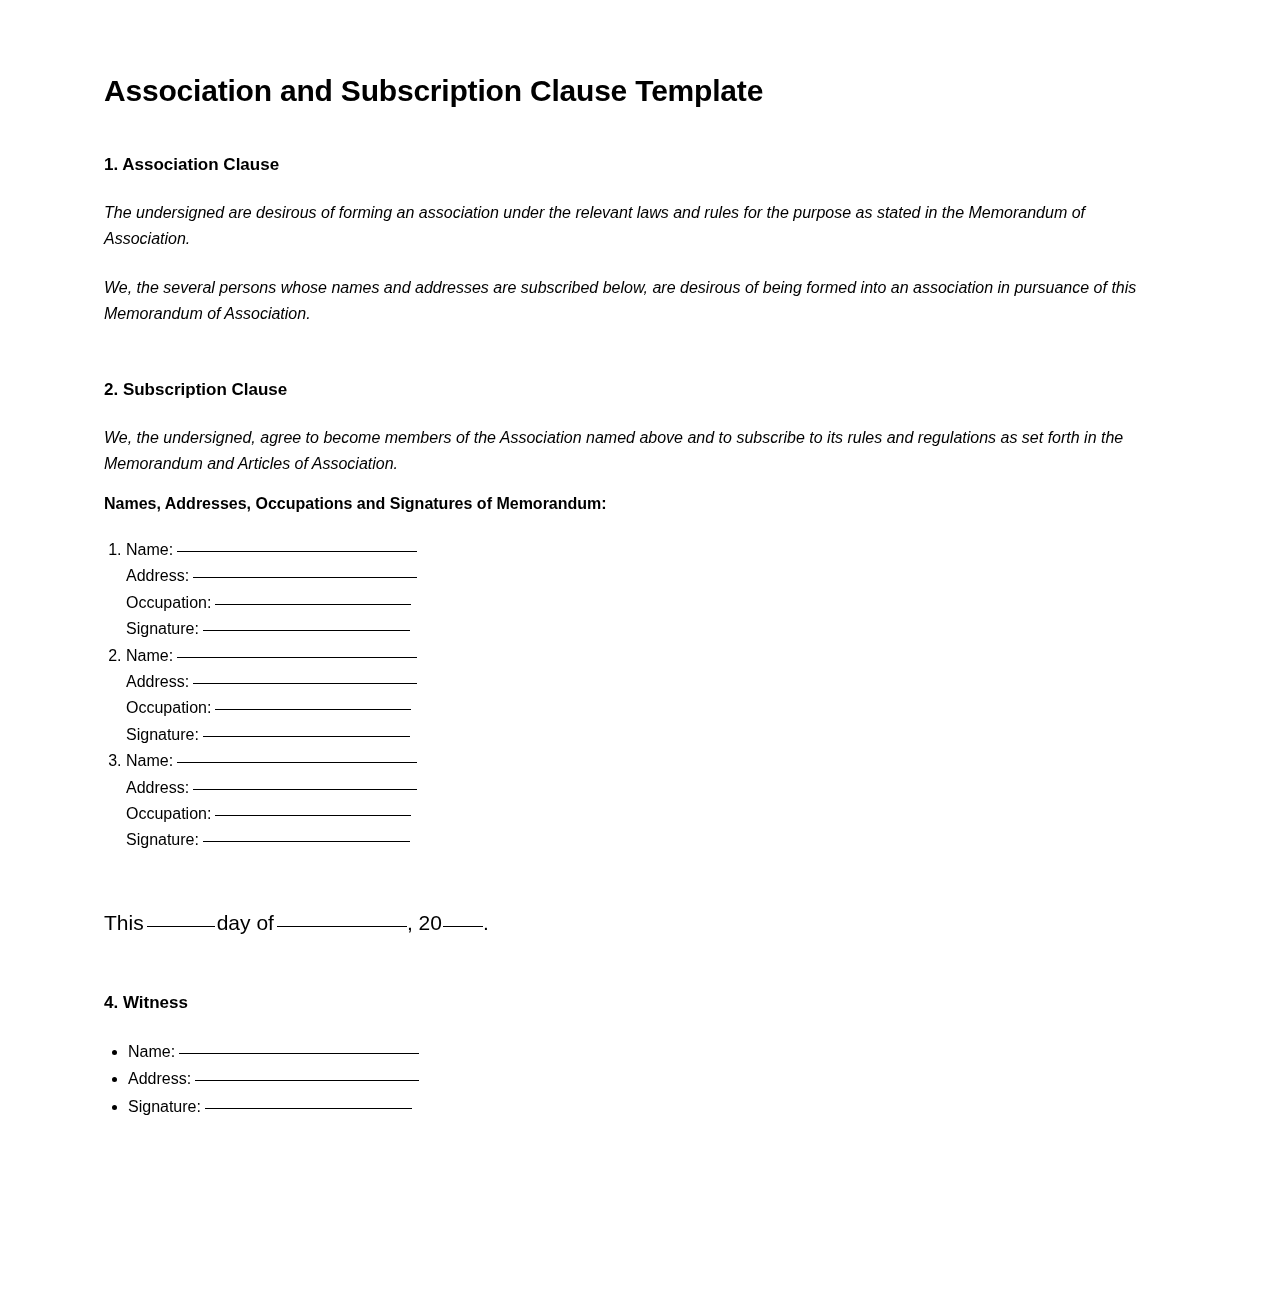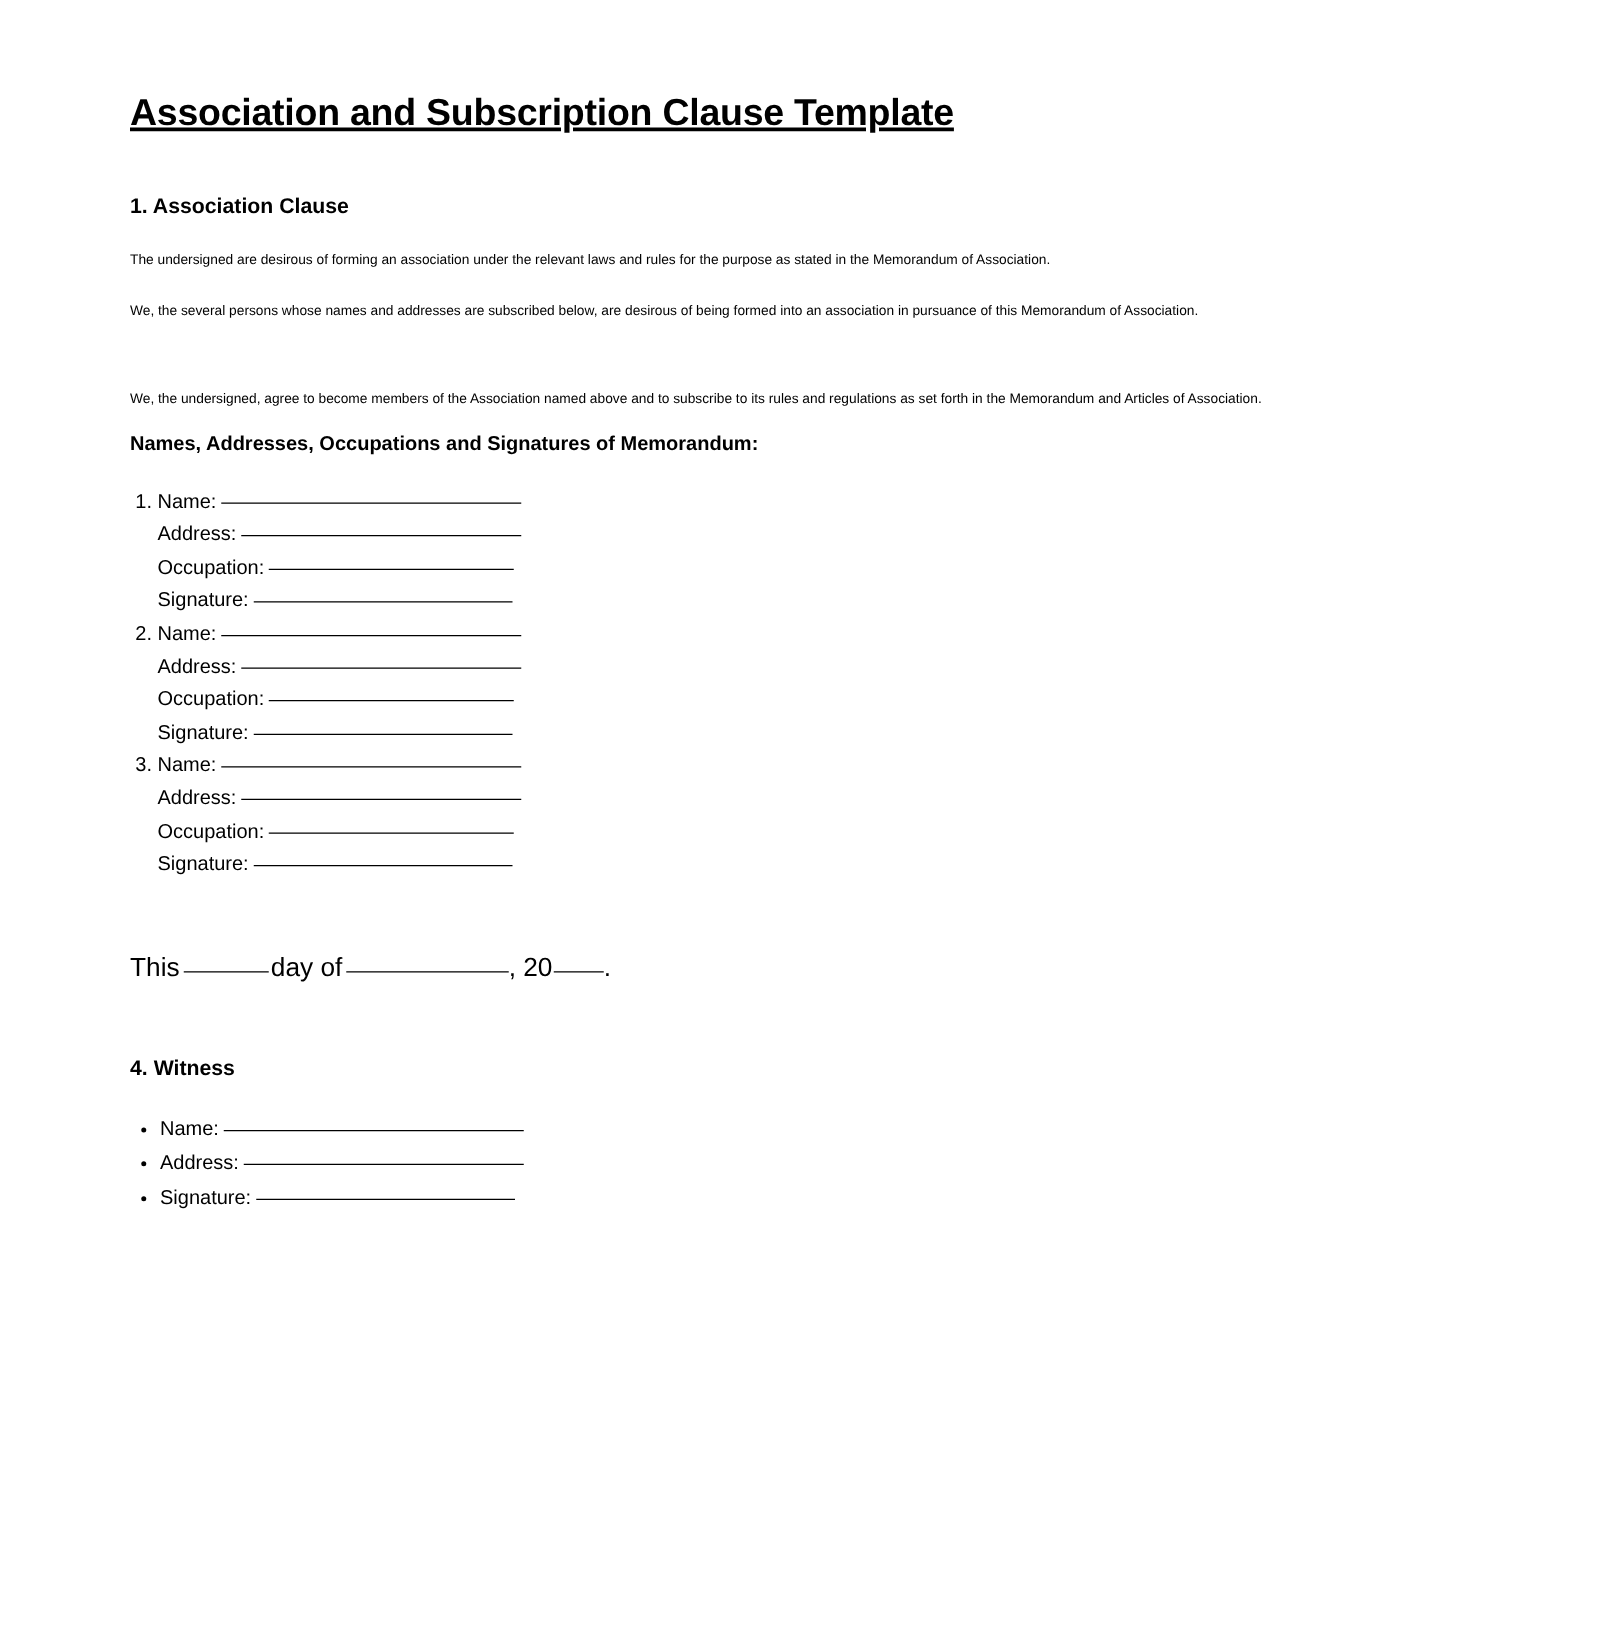--- a/index.html
+++ b/index.html
@@ -21,33 +21,33 @@
     min-height: 1300px;
     padding: 72px 104px 60px 104px;
     background: #ffffff;
   }
   .doc-title {
     font-size: 30px;
     font-weight: bold;
     line-height: 1.25;
     letter-spacing: -0.2px;
     margin: 0 0 44px 0;
-    text-decoration: underline;
   }
   .section-heading {
     font-size: 17px;
     font-weight: bold;
     line-height: 1.3;
     margin: 0 0 24px 0;
   }
   p.body-text {
-    font-size: 11px;
+    font-size: 16px;
     line-height: 1.62;
     margin: 0 0 24px 0;
     max-width: 1040px;
+    font-style: italic;
   }
   p.body-text.tight {
     margin-bottom: 14px;
   }
   .bold-label {
     font-size: 16px;
     font-weight: bold;
     line-height: 1.62;
     margin: 0 0 20px 0;
   }
@@ -120,20 +120,21 @@
 
   <div>
     <h2 class="section-heading">1. Association Clause</h2>
 
     <p class="body-text">The undersigned are desirous of forming an association under the relevant laws and rules for the purpose as stated in the Memorandum of Association.</p>
 
     <p class="body-text">We, the several persons whose names and addresses are subscribed below, are desirous of being formed into an association in pursuance of this Memorandum of Association.</p>
   </div>
 
   <div class="section-block">
+    <h2 class="section-heading">2. Subscription Clause</h2>
 
     <p class="body-text tight">We, the undersigned, agree to become members of the Association named above and to subscribe to its rules and regulations as set forth in the Memorandum and Articles of Association.</p>
 
     <p class="bold-label">Names, Addresses, Occupations and Signatures of Memorandum:</p>
 
     <ol class="subscribers">
       <li>
         <span class="field-line">
           <span>Name:</span><span class="blank w-name"></span>
         </span>

